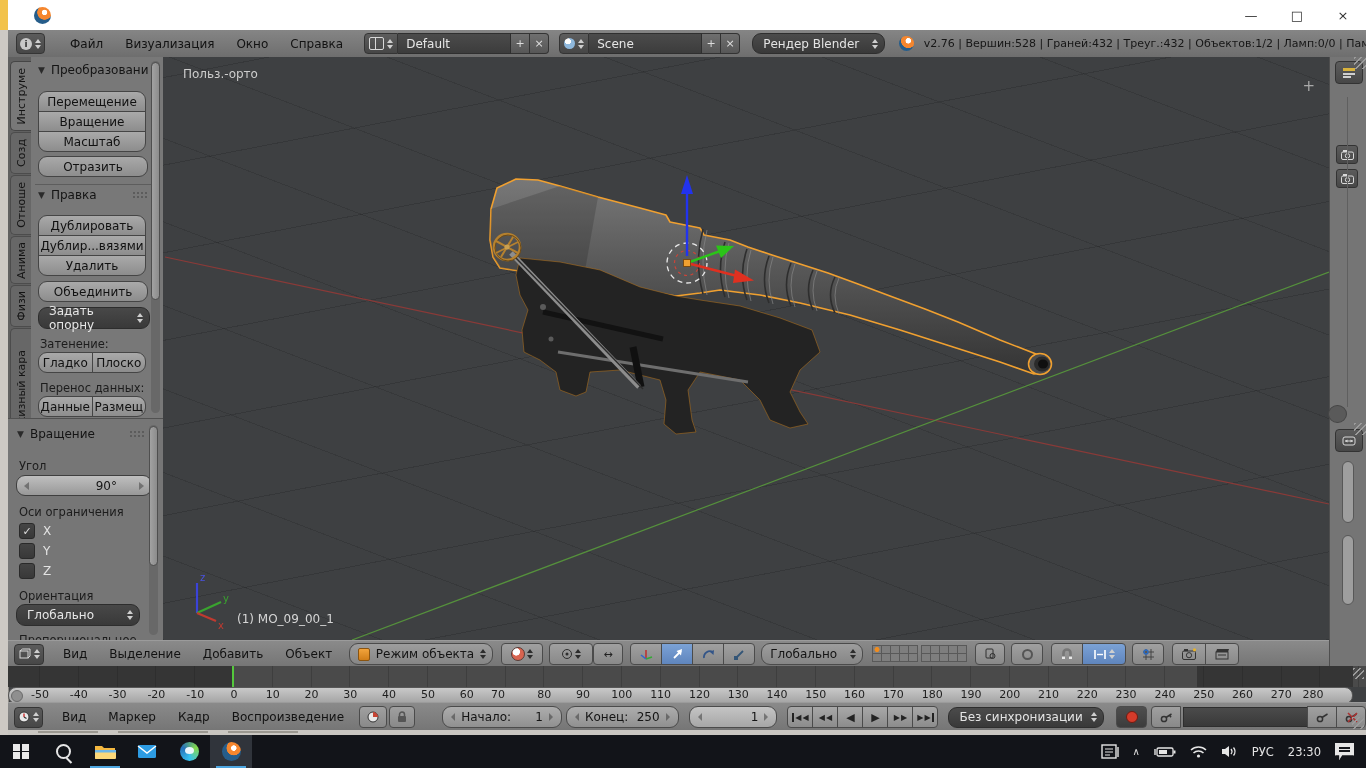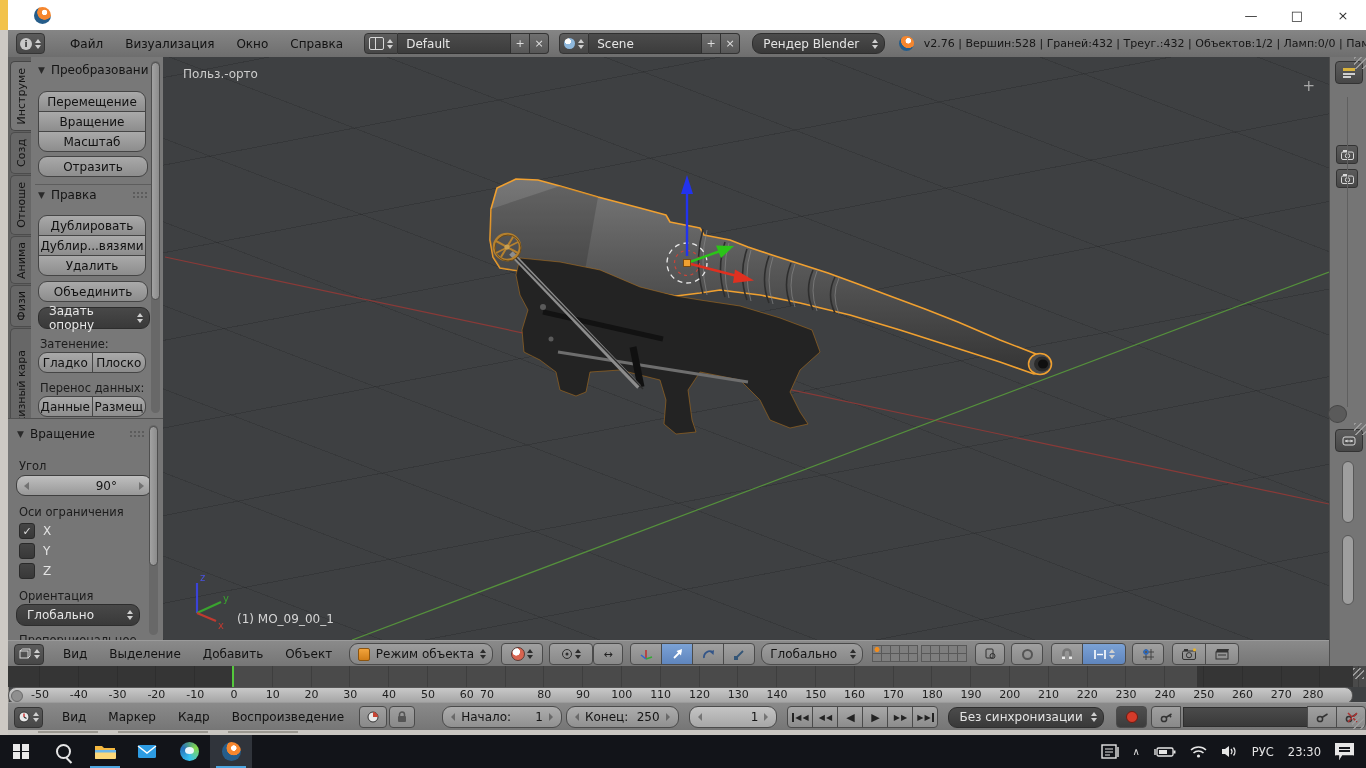--- a/index.html
+++ b/index.html
@@ -621,21 +621,21 @@
       <span class="rnum" style="left: 108.58px;">-30</span>
       <span class="rnum" style="left: 147.37px;">-20</span>
       <span class="rnum" style="left: 186.16px;">-10</span>
       <span class="rnum" style="left: 224.95px;">0</span>
       <span class="rnum" style="left: 263.74px;">10</span>
       <span class="rnum" style="left: 302.53px;">20</span>
       <span class="rnum" style="left: 341.32px; text-align: right;">30</span>
       <span class="rnum" style="left: 380.11px;">40</span>
       <span class="rnum" style="left: 418.9px;">50</span>
       <span class="rnum" style="left: 457.69px;">60</span>
-      <span class="rnum" style="left: 478px; text-align: right;">70</span>
+      <span class="rnum" style="left: 489px; text-align: right;">70</span>
       <span class="rnum" style="left: 535.27px;">80</span>
       <span class="rnum" style="left: 574.06px;">90</span>
       <span class="rnum" style="left: 612.85px;">100</span>
       <span class="rnum" style="left: 651.64px;">110</span>
       <span class="rnum" style="left: 690.43px;">120</span>
       <span class="rnum" style="left: 729.22px;">130</span>
       <span class="rnum" style="left: 768.01px;">140</span>
       <span class="rnum" style="left: 806.8px;">150</span>
       <span class="rnum" style="left: 845.59px;">160</span>
       <span class="rnum" style="left: 884.38px;">170</span>

